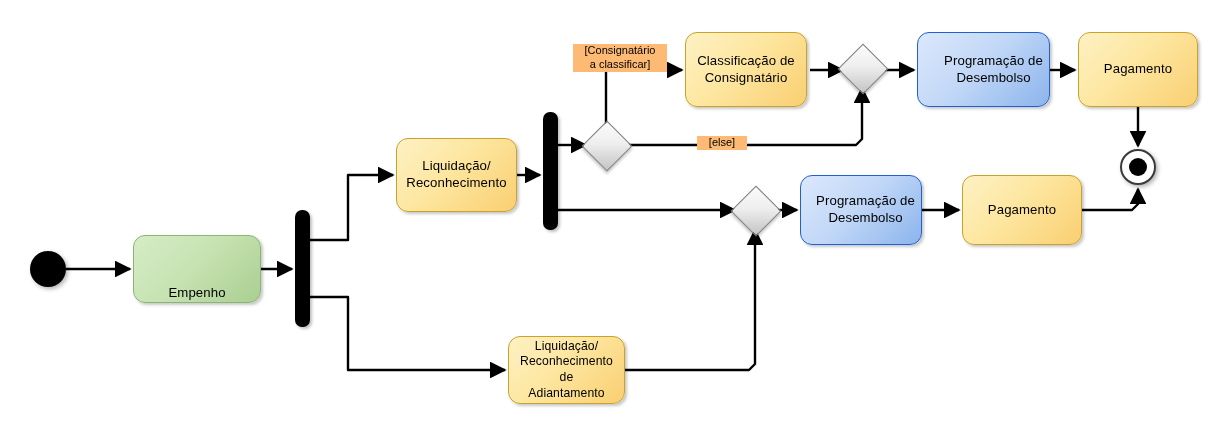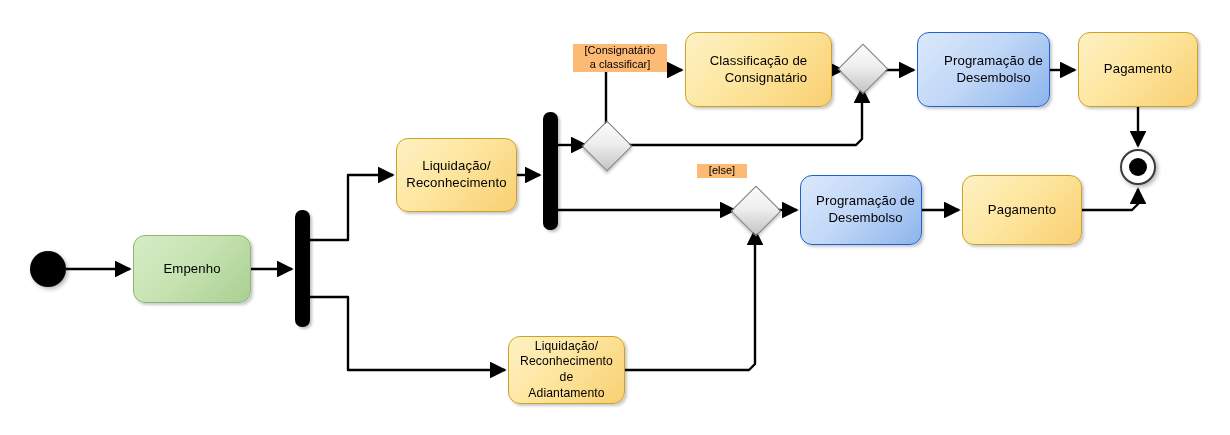--- a/index.html
+++ b/index.html
@@ -153,46 +153,46 @@
       <path d="M 772 210 L 797 210"></path>
 
       <path d="M 922 210 L 959 210"></path>
 
       <path d="M 1082 210 L 1132 210 L 1138 204 L 1138 189"></path>
     </g>
   </svg>
 
   <div class="start-node" style="left:30px; top:251px;"></div>
 
-  <div class="node green" style="left:133px; top:235px; width:118px; height:68px;">
+  <div class="node green" style="left:133px; top:235px; width:128px; height:68px;align-items:flex-end;">
     <span>Empenho</span>
   </div>
 
   <div class="bar" style="left:295px; top:210px; width:15px; height:117px;"></div>
 
   <div class="node yellow" style="left:396px; top:138px; width:121px; height:74px;">
     <span class="ml" style="white-space:pre-line;">Liquidação/
 Reconhecimento</span>
   </div>
 
   <div class="bar" style="left:543px; top:112px; width:15px; height:118px;"></div>
 
   <div class="diamond" style="left:589px; top:128px;"></div>
 
   <div class="edge-label" style="left:573px; top:44px; width:90px;">[Consignatário
 a classificar]</div>
 
-  <div class="node yellow" style="left:685px; top:32px; width:147px; height:75px;text-align:right;">
+  <div class="node yellow" style="left:685px; top:32px; width:122px; height:75px;">
     <span style="white-space:pre-line;">Classificação de
 Consignatário</span>
   </div>
 
   <div class="diamond" style="left:845px; top:51px;"></div>
 
-  <div class="edge-label" style="left:697px; top:136px; width:46px;margin-top:28px;">[else]</div>
+  <div class="edge-label" style="left:697px; top:136px; width:46px;">[else]</div>
 
   <div class="node blue" style="left:917px; top:32px; width:133px; height:75px;">
     <span style="white-space:pre-line;">Programação de
 Desembolso</span>
   </div>
 
   <div class="node yellow" style="left:1078px; top:32px; width:120px; height:75px;">
     <span>Pagamento</span>
   </div>
 

